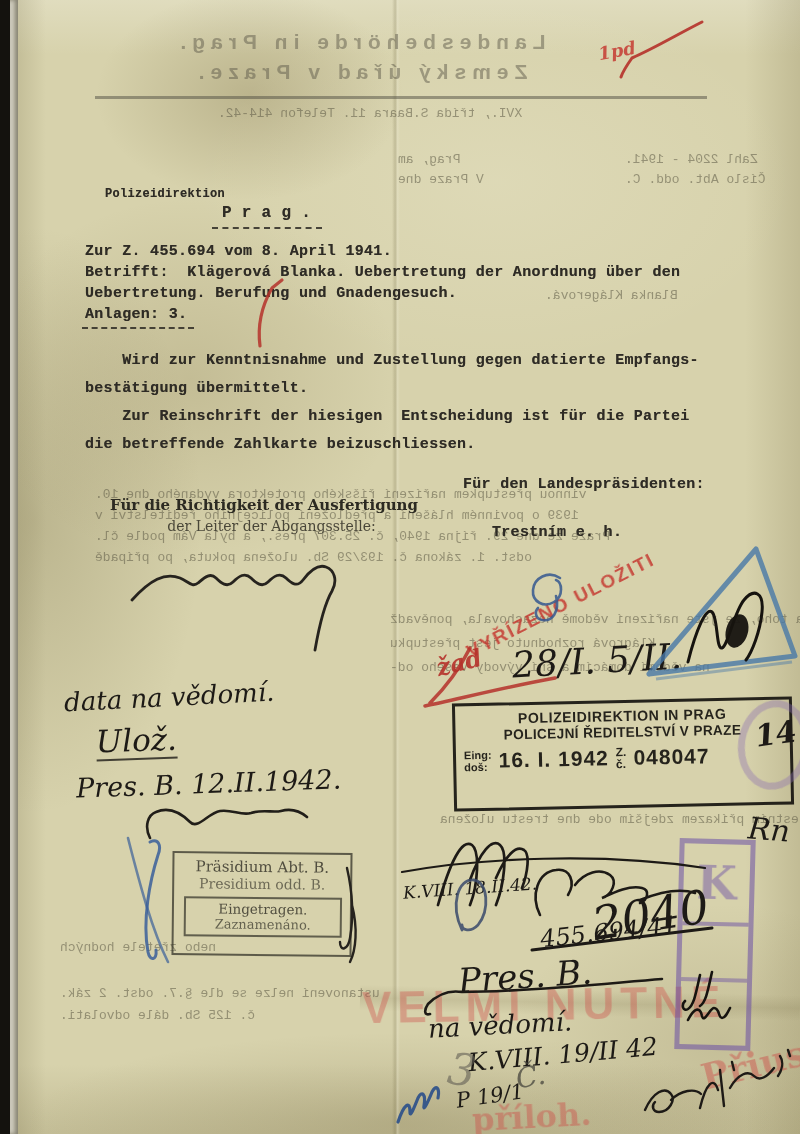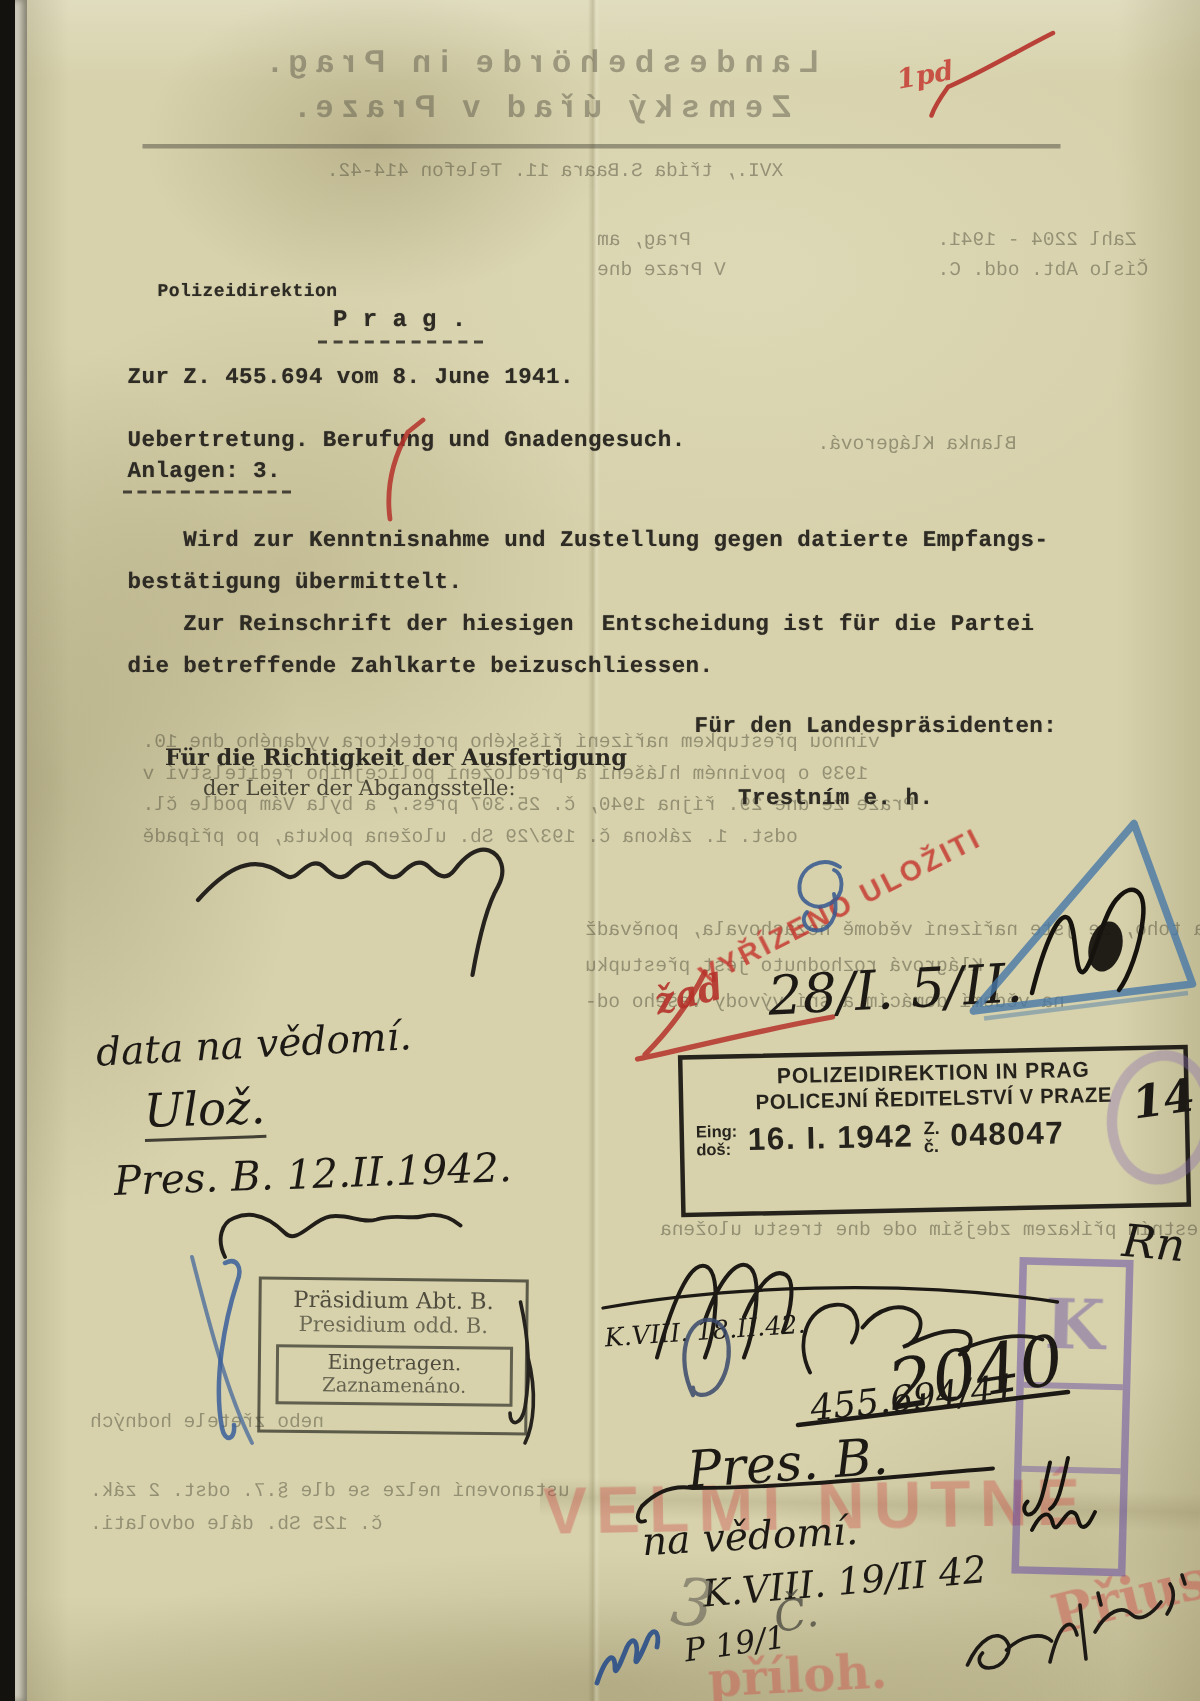--- a/index.html
+++ b/index.html
@@ -90,32 +90,33 @@
   <div class="bt" style="left:390px;top:660px;">na vědomí domácím a sní vývody Vašeho od-</div>
   <div class="bt" style="left:60px;top:986px;">ustanovení nelze se dle §.7. odst. 2 zák.</div>
   <div class="bt" style="left:60px;top:1008px;">č. 125 Sb. dále odvolati.</div>
   <div class="bt" style="left:440px;top:812px;">Trestním příkazem zdejším ode dne trestu uložena</div>
   <div class="bt" style="left:60px;top:940px;">nebo zřetele hodných</div>
 
   <div class="typed" style="left:105px;top:166px;font-size:12px;margin-top:21px;">Polizeidirektion</div>
   <div class="typed uline" style="left:222px;top:204px;font-size:16px;">P r a g .</div>
   <div class="dashline" style="left:212px;top:227px;width:110px;"></div>
 
-  <div class="typed" style="left:85px;top:243px;">Zur Z. 455.694 vom 8. June 1941.</div>
+  <div class="typed" style="left:85px;top:243px;">Zur Z. 455.694 vom 8. April 1941.</div>
+  <div class="typed" style="left:85px;top:264px;">Betrifft:  Klägerová Blanka. Uebertretung der Anordnung über den</div>
   <div class="typed" style="left:85px;top:285px;">Uebertretung. Berufung und Gnadengesuch.</div>
   <div class="typed uline" style="left:85px;top:306px;">Anlagen: 3.</div>
   <div class="dashline" style="left:82px;top:327px;width:112px;"></div>
 
   <div class="typed" style="left:85px;top:380px;">bestätigung übermittelt.</div>
   <div class="typed" style="left:85px;top:352px;">    Wird zur Kenntnisnahme und Zustellung gegen datierte Empfangs-</div>
   <div class="typed" style="left:85px;top:436px;">die betreffende Zahlkarte beizuschliessen.</div>
   <div class="typed" style="left:85px;top:408px;">    Zur Reinschrift der hiesigen  Entscheidung ist für die Partei</div>
 
   <div class="abs" style="left:110px;top:496px;width:295px;text-align:center;font-family:'DejaVu Serif',serif;font-weight:700;font-size:15px;color:#2c2a22;">Für die Richtigkeit der Ausfertigung</div>
-  <div class="abs" style="left:92px;top:518px;width:295px;text-align:center;font-family:'DejaVu Serif',serif;font-size:14px;color:rgba(48,46,36,.85);">der Leiter der Abgangsstelle:</div>
+  <div class="abs" style="left:124px;top:518px;width:295px;text-align:center;font-family:'DejaVu Serif',serif;font-size:14px;color:rgba(48,46,36,.85);">der Leiter der Abgangsstelle:</div>
   <div class="typed" style="left:463px;top:476px;">Für den Landespräsidenten:</div>
   <div class="typed" style="left:492px;top:524px;">Trestním e. h.</div>
 
   <div class="stampred" style="left:598px;top:40px;font-style:italic;font-size:18px;transform:rotate(-10deg);font-family:'DejaVu Serif',serif;">1pd</div>
   <div class="stampred" style="left:468px;top:642px;font-size:19px;letter-spacing:2px;transform:rotate(-27deg);transform-origin:left center;font-family:'Liberation Sans',sans-serif;filter:blur(.2px);">VYŘÍZENO ULOŽITI</div>
   <div class="stampred" style="left:436px;top:648px;font-style:italic;font-size:24px;transform:rotate(-14deg);font-family:'DejaVu Serif',serif;color:rgba(181,49,42,.9);">žad</div>
   <div class="stampred" style="left:362px;top:980px;font-size:44px;letter-spacing:6px;color:rgba(205,75,70,.38);transform:rotate(-1deg);filter:blur(.5px);">VELMI NUTNÉ</div>
   <div class="stampred" style="left:700px;top:1042px;font-size:36px;color:rgba(205,75,70,.45);transform:rotate(-14deg);font-family:'DejaVu Serif',serif;filter:blur(.4px);">Přius.</div>
   <div class="stampred" style="left:472px;top:1098px;font-size:32px;color:rgba(205,75,70,.42);transform:rotate(-3deg);font-family:'DejaVu Serif',serif;filter:blur(.4px);">příloh.</div>
 

